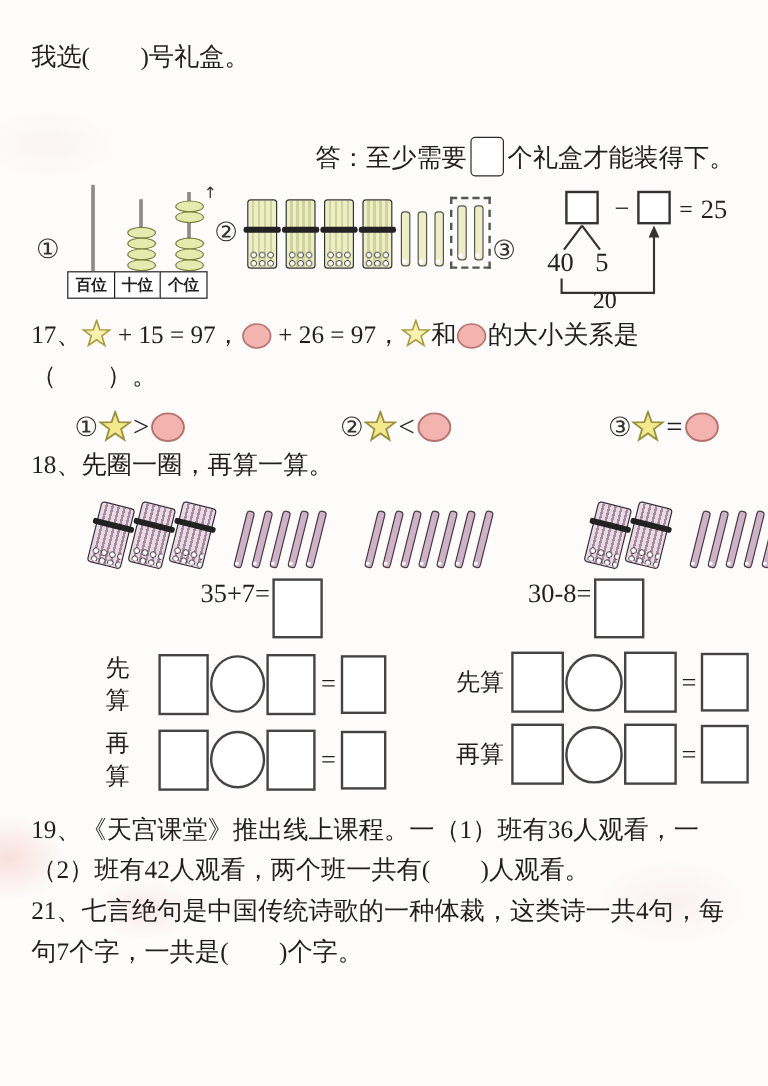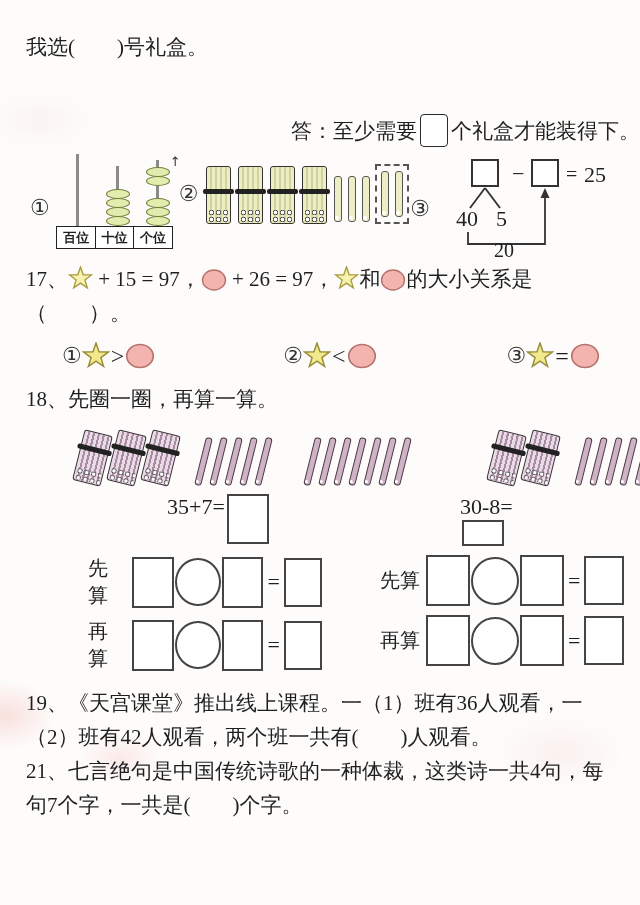--- a/index.html
+++ b/index.html
@@ -17,21 +17,21 @@
       radial-gradient(ellipse 70px 50px at 6px 715px, rgba(238,160,150,.30), transparent 70%),
       radial-gradient(ellipse 60px 35px at 120px 758px, rgba(238,160,150,.20), transparent 70%),
       radial-gradient(ellipse 90px 50px at 560px 752px, rgba(238,170,160,.14), transparent 70%),
       radial-gradient(ellipse 80px 40px at 40px 120px, rgba(230,170,160,.10), transparent 70%);
   }
   .t{font-size:21px;line-height:34px;}
   .para{padding:0 26px;}
   
   .intro1{padding-top:30px;}
   .intro2{margin-top:8px;}
-  .answer-line{margin-top:50px;text-align:right;}
+  .answer-line{margin-top:50px;text-align:right;padding-right:28px;}
   .ansbox{
     display:inline-block;width:26px;height:31px;border:1.6px solid #2a2a2a;
     border-radius:4px;vertical-align:-9px;margin:0 3px;background:#fff;
   }
   
   .q16-title{margin-top:6px;}
   .q16-row{
     display:flex;align-items:flex-start;justify-content:space-between;
     padding:6px 18px 0 30px;height:100px;
   }
@@ -77,21 +77,21 @@
   
   .q17-title{margin-top:8px;}
   .icon-star,.icon-circle{vertical-align:-5px;}
   .q17-options{display:flex;margin-top:12px;align-items:center;}
   .q17-opt{display:flex;align-items:center;font-size:24px;}
   .q17-opt .rel{margin:0 1px;font-size:24px;}
   .q17-o1{margin-left:62px;}
   .q17-o2{margin-left:128px;}
   .q17-o3{margin-left:130px;}
   
-  .q18-title{margin-top:12px;}
+  .q18-title{margin-top:0;}
   .q18-sticks-row{display:flex;margin-top:10px;height:62px;}
   .sticks-group{display:flex;align-items:flex-end;}
   .g-left{margin-left:78px;}
   .g-right{margin-left:78px;}
   .bundle2{
     position:relative;width:27px;height:50px;border:1.6px solid #3a2f38;border-radius:3px;
     background:repeating-linear-gradient(90deg,#e9dbe6 0 3px,#a98ba1 3px 5px);
     transform:rotate(14deg);margin:0 5px 4px 0;
   }
   .bundle2::before{content:"";position:absolute;left:-4px;right:-4px;top:14px;height:5px;background:#222;border-radius:2px;}
@@ -106,21 +106,21 @@
   .stick2::after{content:"";position:absolute;bottom:1px;left:0;width:3px;height:3px;border-radius:50%;background:#fff;}
   .gap18{width:20px;}
   .gap30{width:34px;}
   
   .q18-cols{display:flex;}
   .q18-col{display:flex;flex-direction:column;}
   .col-l{margin-left:62px;width:300px;align-items:center;}
   .col-r{margin-left:58px;width:300px;}
   .expr-line{display:flex;align-items:flex-start;font-size:22px;margin-top:6px;height:52px;}
   .col-l .expr-line{margin-left:52px;}
-  .col-r .expr-line{margin-left:80px;flex-direction:column;}
+  .col-r .expr-line{margin-left:60px;}
   .expr-line .wbox{margin-left:2px;}
   .wbox{width:38px;height:46px;border:2px solid #444;background:#fff;}
   .calc-line{display:flex;align-items:center;margin-top:9px;}
   .col-l .calc-line{margin-left:26px;}
   .col-r .calc-line{margin-left:0px;}
   .calc-label{font-size:20px;margin-right:6px;}
   .sq{width:40px;height:47px;border:2px solid #444;background:#fff;}
   .crc{width:44px;height:44px;border:2px solid #444;border-radius:50%;background:#fff;margin:0 1px;}
   .calc-eq{font-size:22px;margin:0 4px;}
   .sq2{width:36px;height:45px;border:2px solid #444;background:#fff;}

